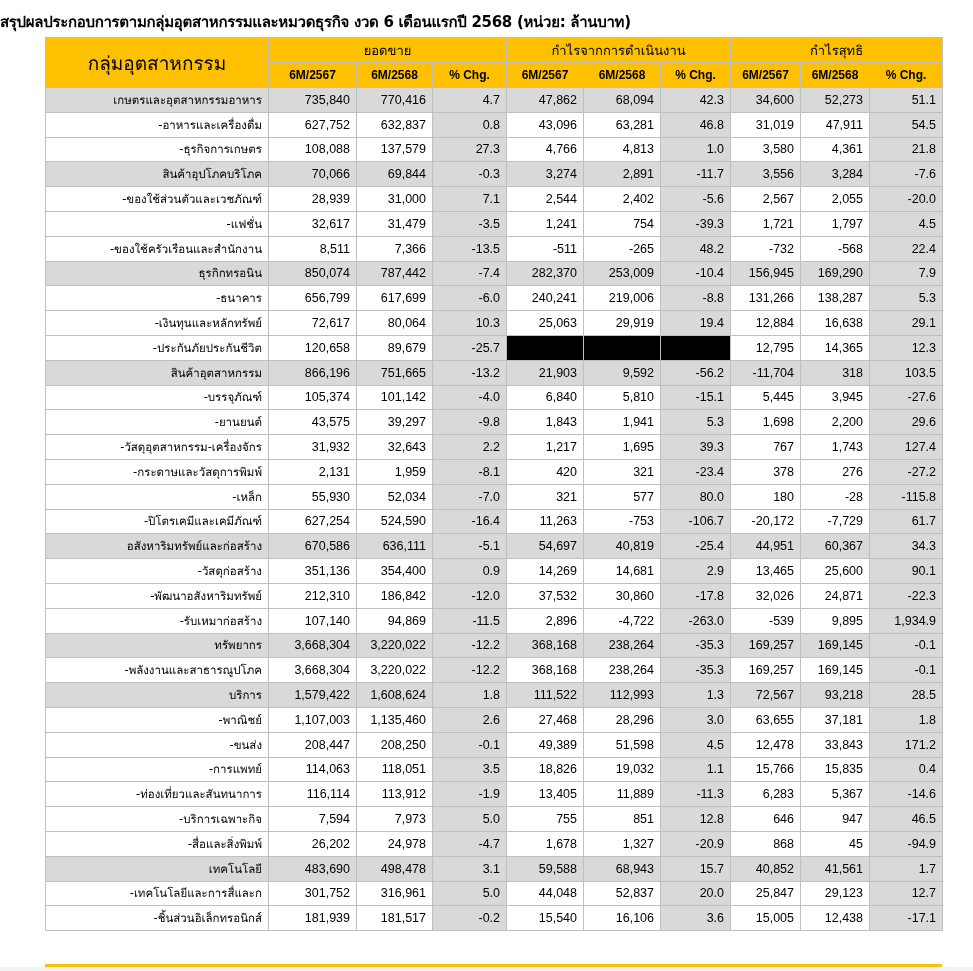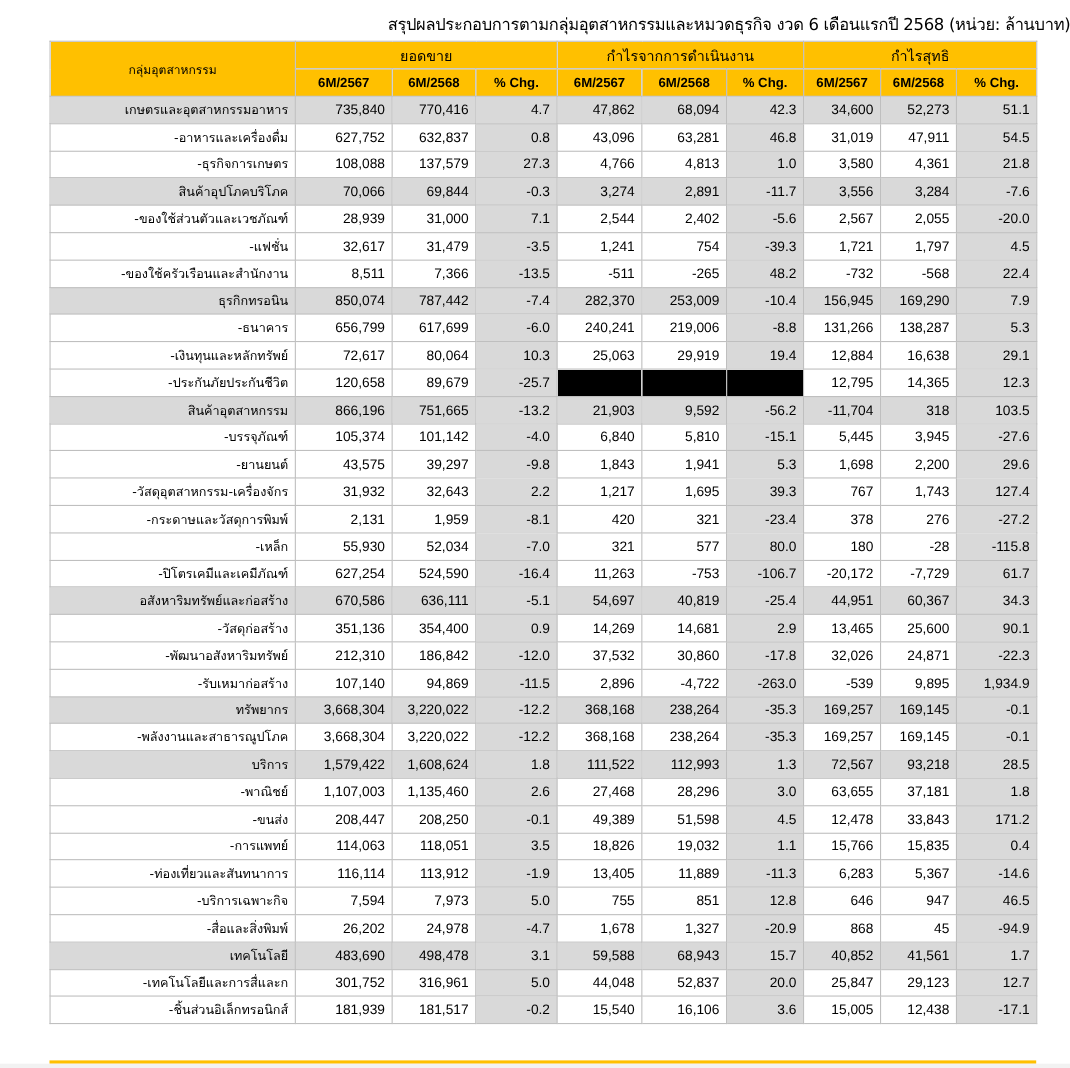--- a/index.html
+++ b/index.html
@@ -1,22 +1,22 @@
 <!DOCTYPE html>
 <html><head>
 <meta charset="utf-8">
 <style>
   html, body { margin:0; padding:0; background:#ffffff; }
   body { width:973px; height:971px; position:relative; overflow:hidden; font-family:"Liberation Sans", "DejaVu Sans", sans-serif; }
-  .title { position:absolute; top:10px; left:0; width:973px; text-align:right; font-size:15px; font-weight:normal; color:#000; font-family:"DejaVu Sans", sans-serif; letter-spacing:-0.3px; }
+  .title { position:absolute; top:10px; left:0; width:973px; text-align:left; font-size:15px; font-weight:bold; color:#000; font-family:"DejaVu Sans", sans-serif; letter-spacing:-0.3px; }
   table { position:absolute; top:37px; left:45px; border-collapse:collapse; table-layout:fixed; width:897px; }
   td, th { border:1px solid #bfbfbf; padding:0 6px; font-size:12.5px; height:24.8px; box-sizing:border-box; white-space:nowrap; overflow:hidden; }
   th { background:#ffc000; color:#000; font-weight:bold; text-align:center; }
   th.grp { font-family:"DejaVu Sans", sans-serif; font-weight:normal; font-size:13px; height:25px; }
-  th.main { font-family:"DejaVu Sans", sans-serif; font-weight:normal; font-size:11px;margin-top:42px; }
+  th.main { font-family:"DejaVu Sans", sans-serif; font-weight:normal; font-size:19px;margin-top:42px; }
   th.sub { font-size:12px; height:25px;margin-left:48px; }
   td.label { text-align:right; font-family:"DejaVu Sans", sans-serif; font-size:11.5px; }
   td.num { text-align:right; }
   tr.group td { background:#d9d9d9; }
   tr.sub td.chg { background:#d9d9d9; }
   tr.sub td { background:#ffffff; }
   tr.sub td.chg { background:#d9d9d9; }
   td.redact { background:#000 !important; }
   .dash { display:inline-block; width:18px; }
   .bottom-line { position:absolute; left:45px; top:964px; width:897px; height:3px; background:#ffc000; }

